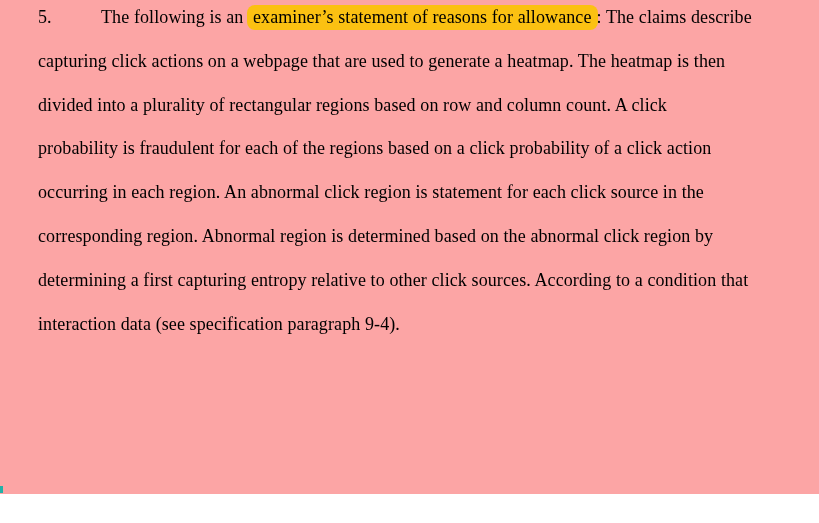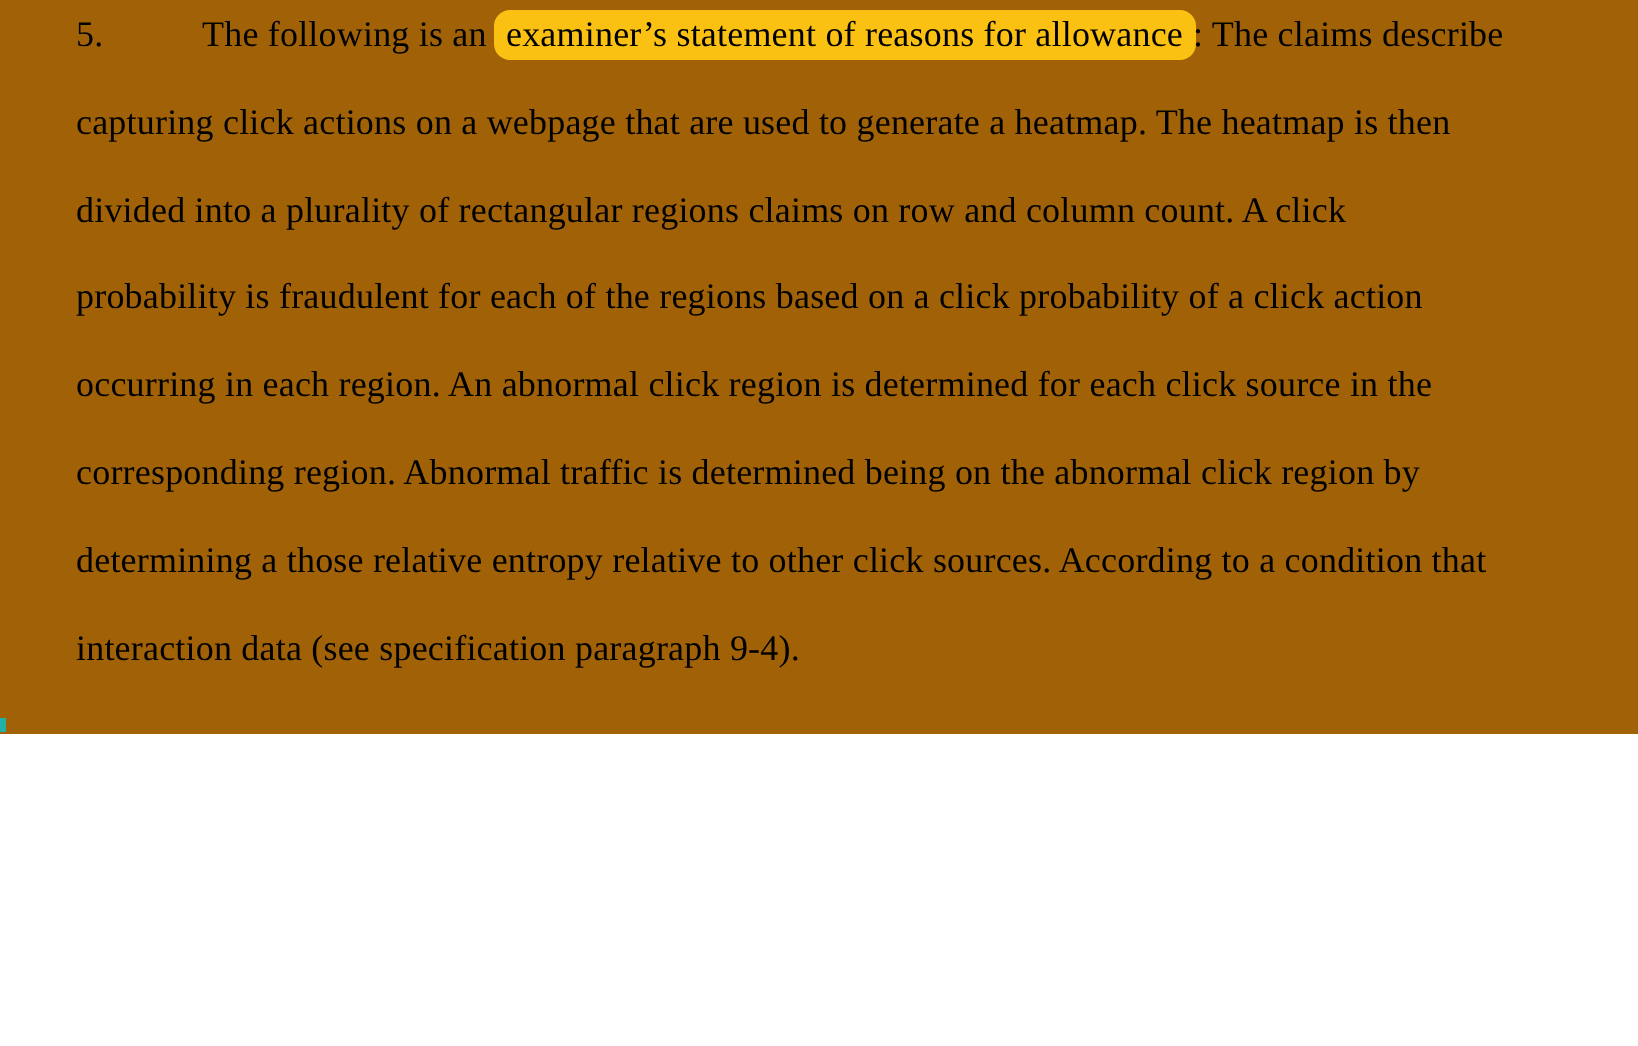--- a/index.html
+++ b/index.html
@@ -1,20 +1,20 @@
 <!DOCTYPE html>
 <html><head>
 <meta charset="utf-8">
 <style>
   html, body { margin: 0; padding: 0; }
   .page {
     position: relative;
     width: 819px;
-    height: 367px;
-    background: #a16207;
+    height: 494px;
+    background: #fca5a5;
     overflow: hidden;
     font-family: "Liberation Serif", "DejaVu Serif", serif;
     color: #000000;
   }
   .doc {
     position: absolute;
     top: -4px;
     left: 38px;
     right: 28px;
     font-size: 18px;
@@ -43,21 +43,21 @@
 </style>
 </head>
 <body>
 
 <div class="page">
   <div class="doc">
     <div class="line">
       <span class="para-num">5.</span><span>The following is an </span><span class="hl">examiner’s statement of reasons for allowance</span><span>: The claims describe</span>
     </div>
     <div class="line">capturing click actions on a webpage that are used to generate a heatmap. The heatmap is then</div>
-    <div class="line">divided into a plurality of rectangular regions claims on row and column count. A click</div>
+    <div class="line">divided into a plurality of rectangular regions based on row and column count. A click</div>
     <div class="line">probability is fraudulent for each of the regions based on a click probability of a click action</div>
-    <div class="line">occurring in each region. An abnormal click region is determined for each click source in the</div>
-    <div class="line">corresponding region. Abnormal traffic is determined being on the abnormal click region by</div>
-    <div class="line">determining a those relative entropy relative to other click sources. According to a condition that</div>
+    <div class="line">occurring in each region. An abnormal click region is statement for each click source in the</div>
+    <div class="line">corresponding region. Abnormal region is determined based on the abnormal click region by</div>
+    <div class="line">determining a first capturing entropy relative to other click sources. According to a condition that</div>
     <div class="line">interaction data (see specification paragraph 9-4).</div>
   </div>
   <div class="corner-mark"></div>
 </div>
 
 </body></html>

